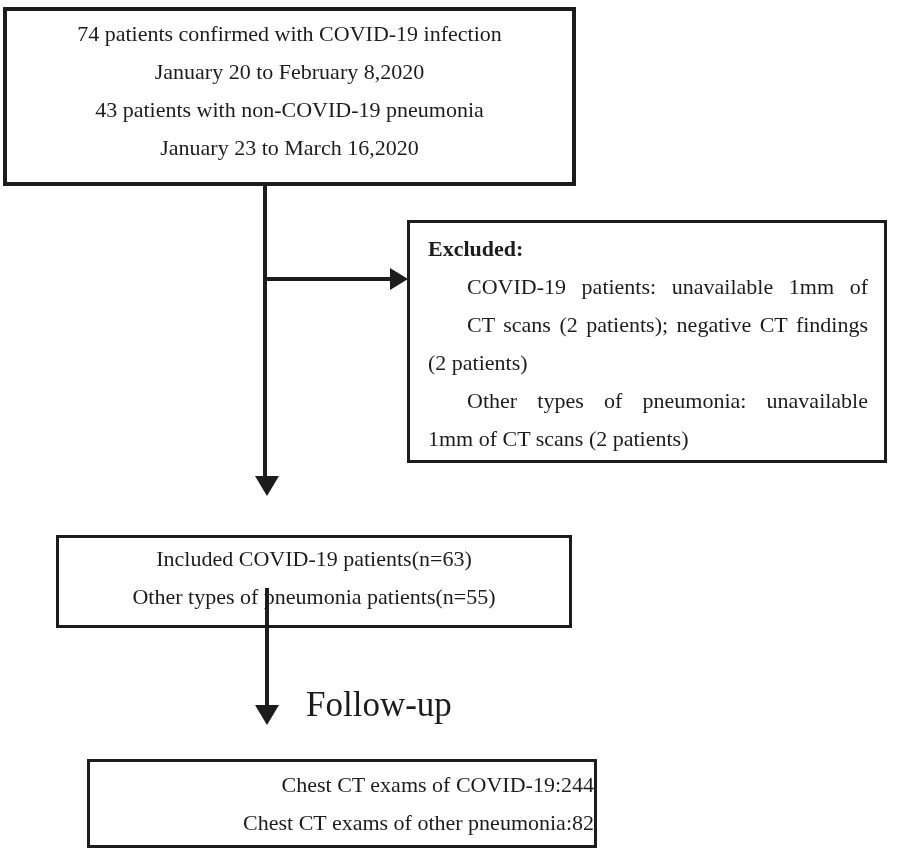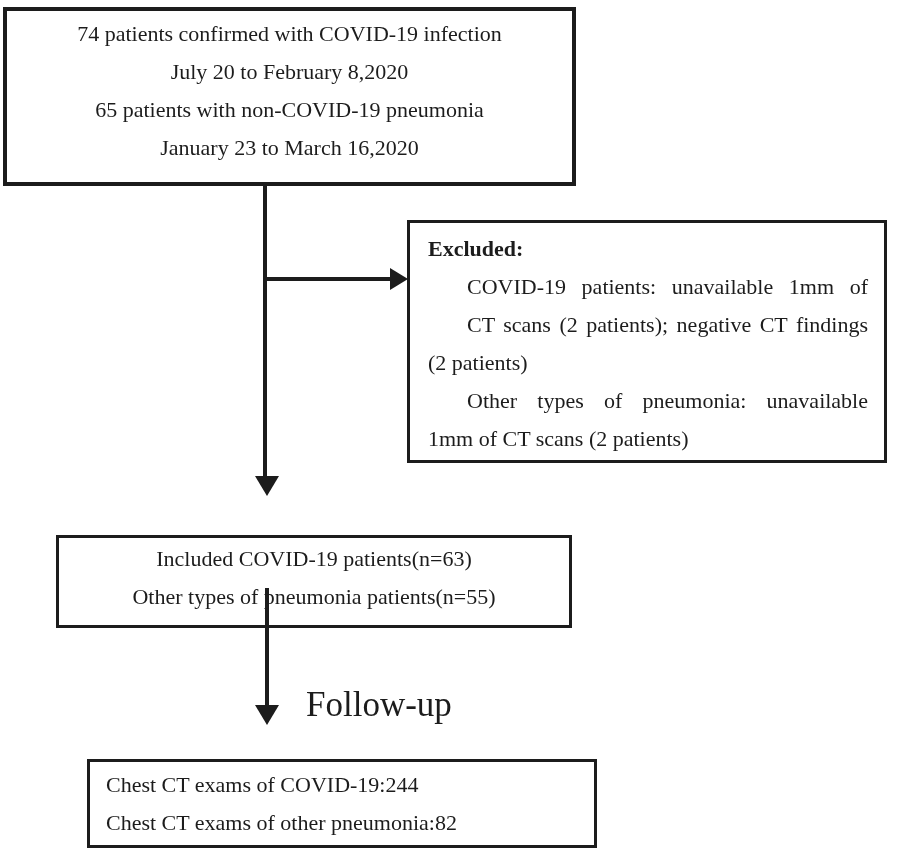--- a/index.html
+++ b/index.html
@@ -45,21 +45,21 @@
     text-align-last:justify;
     margin-left:39px;
   }
   .included-box{
     left:56px; top:535px; width:516px; height:93px;
     text-align:center;
     padding-top:2px;
   }
   .ct-box{
     left:87px; top:759px; width:510px; height:89px;
-    text-align:left;
+    text-align:right;
     padding:4px 0 0 16px;
   }
   .shaft-v{
     position:absolute;
     width:4px;
     background:var(--ink);
     z-index:5;
   }
   .shaft-h{
     position:absolute;
@@ -97,22 +97,22 @@
     z-index:6;
   }
 </style>
 </head>
 <body>
 
 <div class="canvas">
 
   <div class="box enrollment-box">
     <div>74 patients confirmed with COVID-19 infection</div>
-    <div>July 20 to February 8,2020</div>
-    <div>65 patients with non-COVID-19 pneumonia</div>
+    <div>January 20 to February 8,2020</div>
+    <div>43 patients with non-COVID-19 pneumonia</div>
     <div>January 23 to March 16,2020</div>
   </div>
 
   <div class="shaft-v" id="arrow1-shaft"></div>
   <div class="arrowhead-down" id="arrow1-head"></div>
 
   <div class="shaft-h" id="branch-shaft"></div>
   <div class="arrowhead-right" id="branch-head"></div>
 
   <div class="box excluded-box">

